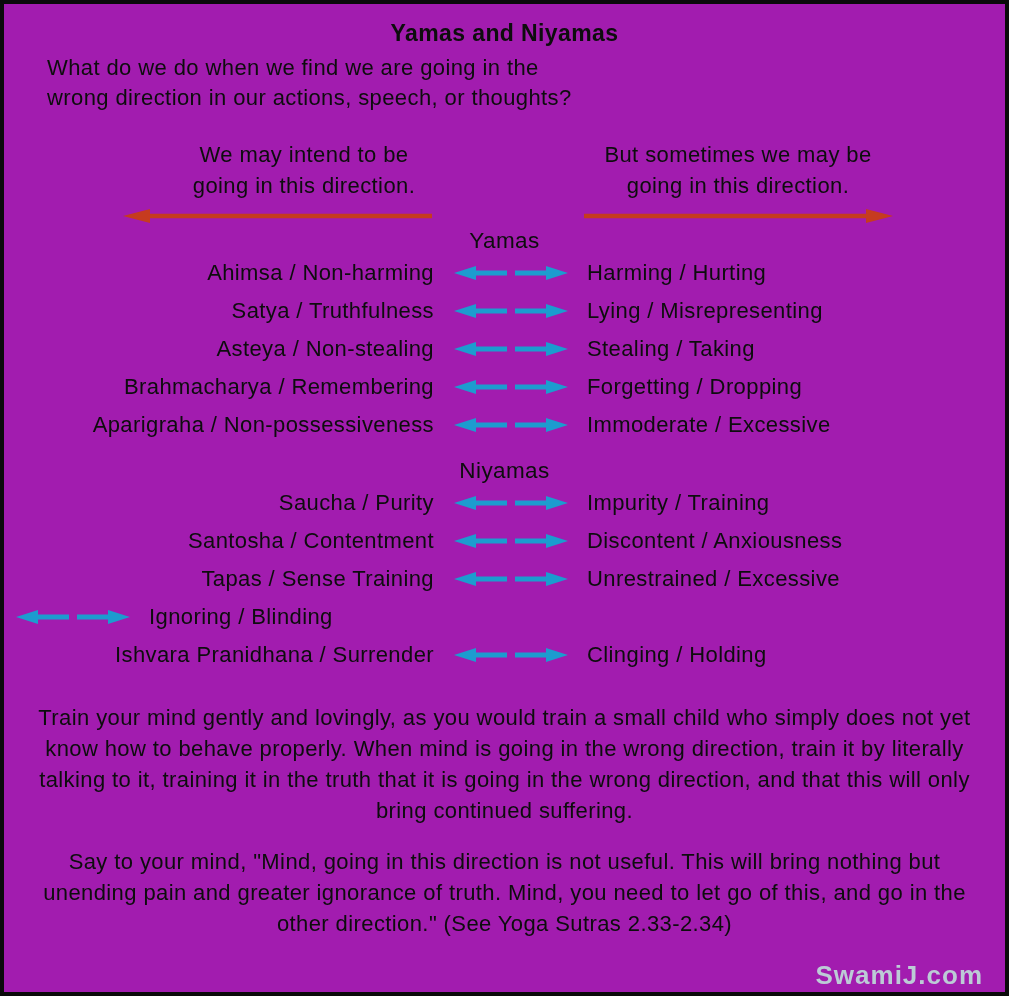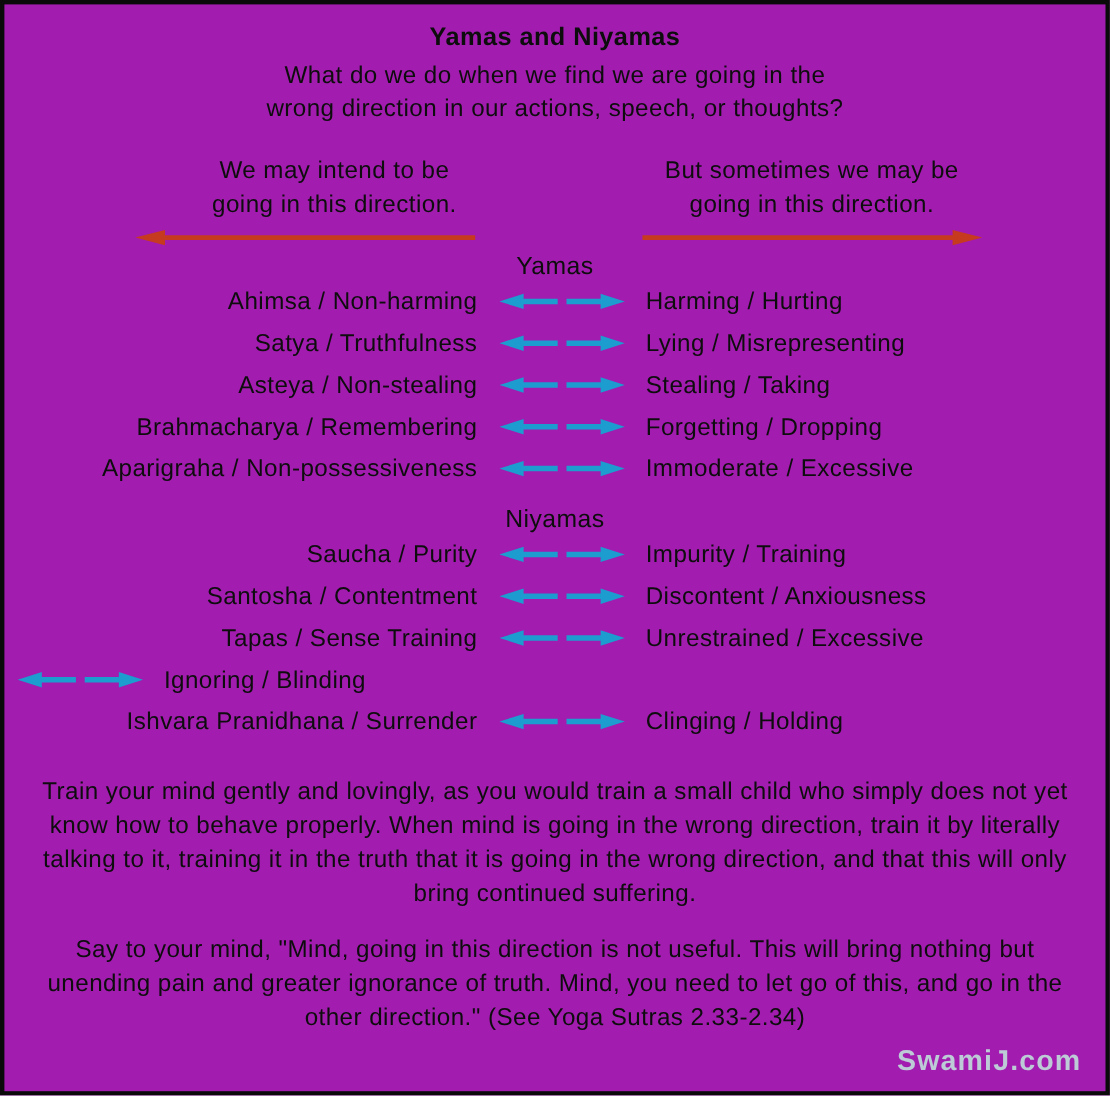--- a/index.html
+++ b/index.html
@@ -17,24 +17,24 @@
   }
   .title {
     margin-top: 14px;
     text-align: center;
     font-size: 23px;
     font-weight: 700;
     line-height: 30px;
   }
   .subtitle {
     margin-top: 5px;
-    text-align: center;
     font-size: 22px;
     line-height: 30px;
     white-space: pre-line;
+    padding-left: 43px;
   }
   .dir-row {
     display: flex;
     margin-top: 26px;
     margin-left: 118px;
   }
   .dir-col { width: 312px; text-align: center; }
   .dir-col.dir-right { margin-left: 148px; }
   .dir-heading {
     font-size: 22px;
@@ -83,21 +83,21 @@
   .para {
     margin: 28px 22px 0 22px;
     font-size: 22px;
     line-height: 31px;
     text-align: center;
   }
   .para.second { margin-top: 20px; }
   .watermark {
     position: absolute;
     right: 22px;
-    bottom: 12px;
+    bottom: 1px;
     font-size: 26px;
     font-weight: 700;
     letter-spacing: 1px;
     color: #bccbd6;
   }
 </style>
 </head>
 <body>
 
 <div class="frame">

